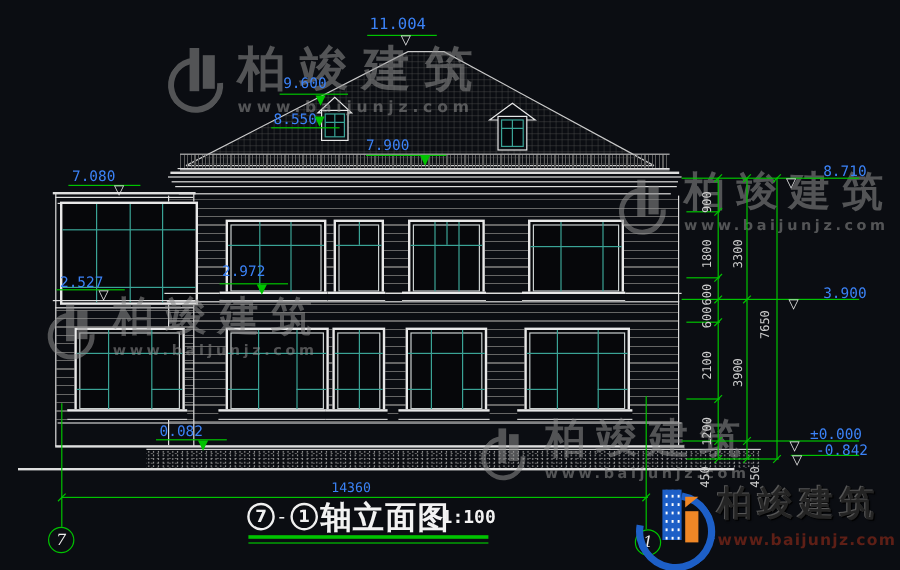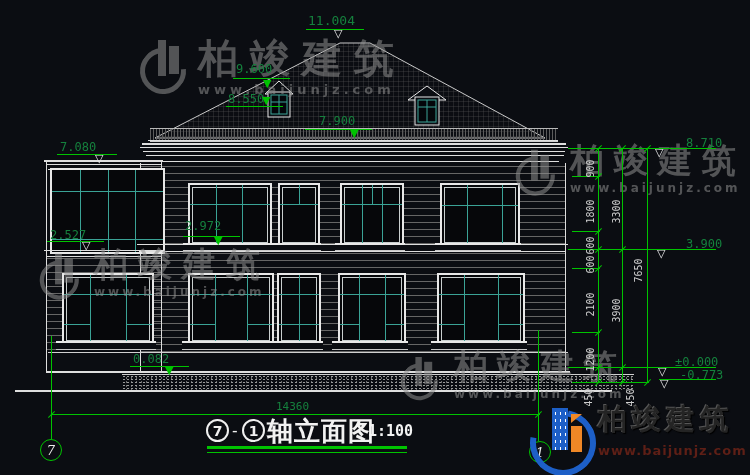--- a/index.html
+++ b/index.html
@@ -3,21 +3,21 @@
 <meta charset="utf-8">
 <style>
   html,body{margin:0;padding:0;background:#000;}
   #stage{position:relative;width:750px;height:475px;background:#0b0d12;overflow:hidden;
          font-family:"DejaVu Sans",sans-serif;}
   .hl{position:absolute;height:1px;background:#dedede;}
   .vl{position:absolute;width:1px;background:#dedede;}
   .gl{position:absolute;height:1px;background:#00c300;}
   .gv{position:absolute;width:1px;background:#00c300;}
   .dt{position:absolute;width:9px;height:1px;background:#00c300;transform:rotate(-45deg);}
-  .dimtxt{position:absolute;color:#15803d;font:12px "DejaVu Sans Mono",monospace;white-space:nowrap;}
+  .dimtxt{position:absolute;color:#3b82f6;font:12px "DejaVu Sans Mono",monospace;white-space:nowrap;}
   .vdim{position:absolute;color:#cfcfcf;font:10px "DejaVu Sans Mono",monospace;width:44px;
         text-align:center;transform:rotate(-90deg);white-space:nowrap;}
   .tri{position:absolute;font-size:11px;line-height:11px;}
   .tri.open{color:#e8e8e8;}
   .tri.fill{color:#00c300;}
   .siding{position:absolute;background:repeating-linear-gradient(180deg,#666 0,#666 1px,transparent 1px,transparent 7px);}
   .win{position:absolute;border:2px solid #e8e8e8;background:#06070a;}
   .wini{position:absolute;inset:2px;border:1px solid #c9cfcf;}
   .mv{position:absolute;width:1px;background:#3aa396;}
   .mh{position:absolute;height:1px;background:#3aa396;}
@@ -250,21 +250,21 @@
   <span class="tri open" style="left:334px;top:28px">▽</span>
 
   <span class="dimtxt" style="left:236px;top:62px">9.600</span>
   <div class="gl" style="left:233px;top:78px;width:57px"></div>
   <span class="tri fill" style="left:263px;top:78px">▼</span>
 
   <span class="dimtxt" style="left:228px;top:92px">8.550</span>
   <div class="gl" style="left:226px;top:106px;width:57px"></div>
   <span class="tri fill" style="left:262px;top:95px">▼</span>
 
-  <span class="dimtxt" style="left:319px;top:114px">7.900</span>
+  <span class="dimtxt" style="left:305px;top:114px">7.900</span>
   <div class="gl" style="left:305px;top:129px;width:67px"></div>
   <span class="tri fill" style="left:350px;top:128px">▼</span>
 
   <span class="dimtxt" style="left:60px;top:140px">7.080</span>
   <div class="gl" style="left:57px;top:154px;width:60px"></div>
   <span class="tri open" style="left:95px;top:153px">▽</span>
 
   <span class="dimtxt" style="left:185px;top:219px">2.972</span>
   <div class="gl" style="left:183px;top:236px;width:57px"></div>
   <span class="tri fill" style="left:214px;top:235px">▼</span>
@@ -282,21 +282,21 @@
   <span class="tri open" style="left:655px;top:147px">▽</span>
 
   <span class="dimtxt" style="left:686px;top:237px">3.900</span>
   <div class="gl" style="left:568px;top:249px;width:148px"></div>
   <span class="tri open" style="left:657px;top:248px">▽</span>
 
   <span class="dimtxt" style="left:675px;top:355px">±0.000</span>
   <div class="gl" style="left:568px;top:367px;width:148px"></div>
   <span class="tri open" style="left:658px;top:366px">▽</span>
 
-  <span class="dimtxt" style="left:680px;top:368px">-0.773</span>
+  <span class="dimtxt" style="left:680px;top:368px">-0.842</span>
   <div class="gl" style="left:659px;top:379px;width:57px"></div>
   <span class="tri open" style="left:660px;top:378px">▽</span>
 
   <div class="gv" style="left:598px;top:148px;height:234px"></div>
   <div class="gv" style="left:622px;top:148px;height:234px"></div>
   <div class="gv" style="left:647px;top:148px;height:234px"></div>
   <div class="gl" style="left:572px;top:176px;width:28px"></div>
   <div class="gl" style="left:572px;top:231px;width:28px"></div>
   <div class="gl" style="left:572px;top:268px;width:28px"></div>
   <div class="gl" style="left:572px;top:332px;width:28px"></div>

